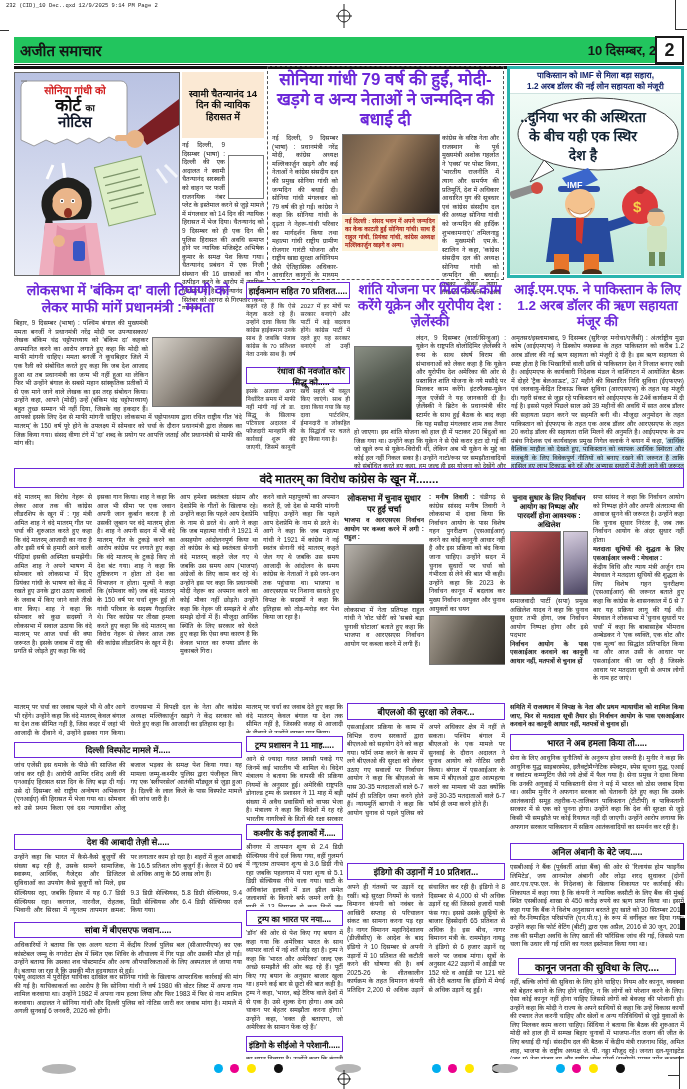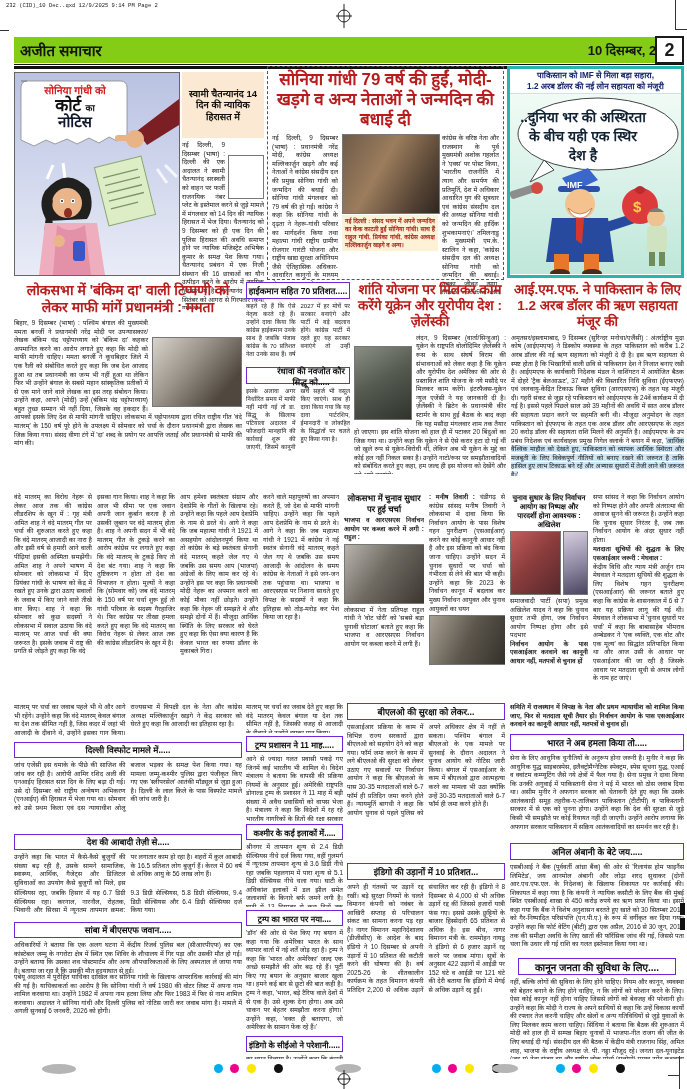--- a/index.html
+++ b/index.html
@@ -3,21 +3,21 @@
 <meta charset="utf-8">
 <style>
   html,body{margin:0;padding:0;background:#fff;}
   .page{position:relative;width:687px;height:1089px;background:#fff;overflow:hidden;
         font-family:"Liberation Sans","DejaVu Sans",sans-serif;color:#1c1c1c;}
   .abs{position:absolute;}
   .bd{font-size:6.4px;line-height:1.34;text-align:justify;color:#1b1b1b;overflow:hidden;}
   .bd b{font-weight:bold;}
   .hlbox{border:1px solid #6d28d9;background:#fff;display:flex;align-items:center;justify-content:center;
          font-weight:bold;color:#111;text-align:center;}
-  .bighl{font-weight:bold;color:#b91c1c;text-align:center;line-height:1.18;}
+  .bighl{font-weight:bold;color:#6d28d9;text-align:center;line-height:1.18;}
   .ph{overflow:hidden;border:0.5px solid #777;}
   .cap{background:#fdf1d6;color:#a8281e;font-weight:bold;font-size:6.1px;line-height:1.3;
        padding:2px 3px;text-align:justify;}
   .cols2{column-count:2;column-gap:5px;}
   .dot{display:inline-block;width:9px;height:9px;border-radius:50%;}
   .oval{position:absolute;background:#b5b5b5;border-radius:50%;}
   .subbold{font-weight:bold;font-size:6.9px;line-height:1.25;text-align:center;color:#111;}
 </style>
 </head>
 <body>
@@ -27,21 +27,21 @@
   <div class="abs" style="left:6px;top:2px;font-family:'Liberation Mono','DejaVu Sans Mono',monospace;font-size:5.5px;color:#222;">232 (CID)_10 Dec..qxd   12/9/2025   9:14 PM   Page 2</div>
   <svg class="abs" style="left:334px;top:4px;" width="20" height="24">
     <circle cx="10" cy="12" r="6" fill="none" stroke="#222" stroke-width="1"></circle>
     <line x1="10" y1="0" x2="10" y2="24" stroke="#222" stroke-width="1"></line>
     <line x1="2" y1="12" x2="18" y2="12" stroke="#222" stroke-width="1"></line>
   </svg>
   <div class="abs" style="left:0;top:30px;width:9px;height:1px;background:#333;"></div>
   <div class="abs" style="left:675px;top:0;width:1px;height:29px;background:#333;"></div>
   <div class="abs" style="left:675px;top:29px;width:12px;height:1px;background:#333;"></div>
 
-  <div class="abs" style="left:14px;top:37px;width:670px;height:26px;background:#84cc16;display:flex;align-items:center;justify-content:space-between;padding:0 6px;box-sizing:border-box;">
+  <div class="abs" style="left:14px;top:37px;width:670px;height:26px;background:#22c55e;display:flex;align-items:center;justify-content:space-between;padding:0 6px;box-sizing:border-box;">
     <div style="font-size:15px;font-weight:bold;color:#151515;">अजीत समाचार</div>
     <div style="display:flex;align-items:center;gap:8px;">
       <div style="font-size:13px;font-weight:bold;color:#151515;">10 दिसम्बर, 2025</div>
     </div>
   </div>
   <div class="abs" style="left:655px;top:36px;width:29px;height:28px;background:#fff;border:2px solid #1b1b1b;display:flex;align-items:center;justify-content:center;font-size:18px;font-weight:bold;box-sizing:border-box;">2</div>
   <div class="abs" style="left:14px;top:64px;width:670px;height:1px;background:#111;"></div>
   <div class="abs" style="left:14px;top:66px;width:670px;height:3px;background:#111;"></div>
 
   <div class="abs" style="left:14px;top:72px;width:164px;height:202px;border:1px solid #666;overflow:hidden;">
@@ -175,20 +175,21 @@
   </div>
 
   <div class="abs" style="left:511px;top:282px;width:173px;height:182px;">
     <div class="bighl" style="font-size:13.5px;">आई.एम.एफ. ने पाकिस्तान के लिए 1.2 अरब डॉलर की ऋण सहायता मंजूर की</div>
     <div class="bd" style="margin-top:4px;height:142px;">
       <span>अमृतसर/इस्लामाबाद, 9 दिसम्बर (सुरिन्दर मनोचा/एजैंसी) : अंतर्राष्ट्रीय मुद्रा कोष (आईएमएफ) ने डिस्कोप व्यवस्था के तहत पाकिस्तान को करीब 1.2 अरब डॉलर की नई ऋण सहायता को मंजूरी दे दी है। इस ऋण सहायता से स्पष्ट होता है कि भिखारियों वाली छवि से पाकिस्तान देश ने निजात बनाए रखी है। आईएमएफ के कार्यकारी निदेशक मंडल ने वाशिंगटन में आयोजित बैठक में दोहरे 'ट्रैक बेलआऊट', 37 महीने की विस्तारित निधि सुविधा (ईएफएफ) एवं जलवायु-केंद्रित टिकाऊ किस्त सुविधा (आरएसएफ) के तहत यह मंजूरी दी। गहरी संकट से जूझ रहे पाकिस्तान को आईएमएफ के 24वें कार्यक्रम में दी गई है। इससे पहले पिछले साल उसे 39 महीनों की अवधि में सात अरब डॉलर की सहायता प्रदान करने पर सहमति बनी थी। मौजूदा अनुमोदन के तहत पाकिस्तान को ईएफएफ के तहत एक अरब डॉलर और आरएसएफ के तहत 20 करोड़ डॉलर की सहायता राशि मिलने की अनुमति है। आईएमएफ के उप प्रबंध निदेशक एवं कार्यवाहक प्रमुख निगेल क्लार्क ने बयान में कहा,</span>
       <span style="background:#cfe7f7;">'आर्थिक वैश्विक माहौल को देखते हुए, पाकिस्तान को व्यापक आर्थिक स्थिरता और मजबूती के लिए विवेकपूर्ण नीतियों को बनाए रखने की जरूरत है ताकि हासिल हुए लाभ टिकाऊ बने रहें और अभ्यास सुधारों में तेजी लाने की जरूरत है।'</span>
     </div>
   </div>
 
+  <div class="abs hlbox" style="left:14px;top:468px;width:670px;height:20px;font-size:11.5px;box-sizing:border-box;">वंदे मातरम् का विरोध कांग्रेस के खून में.......</div>
 
   <div class="abs bd" style="left:14px;top:493px;width:78px;height:206px;">वंदे मातरम् का विरोध नेहरू से लेकर आज तक की कांग्रेस लीडरशिप के खून में : गृह मंत्री अमित शाह ने वंदे मातरम् गीत पर चर्चा की शुरुआत करते हुए कहा कि वंदे मातरम् आजादी का नारा है और इसी वर्ष से हमारी आने वाली पीढ़ियां इसकी अस्मिता समझेंगी। अमित शाह ने अपने भाषण में सोमवार को लोकसभा में दिए प्रियंका गांधी के भाषण को केंद्र में रखते हुए उनके द्वारा उठाए सवालों के जवाब में किए जाने वाले तीखे वार किए। शाह ने कहा कि सोमवार को कुछ सदस्यों ने लोकसभा में सवाल उठाया कि वंदे मातरम् पर आज चर्चा की क्या जरूरत है। इसके जवाब में राष्ट्र की प्रगति से जोड़ते हुए कहा कि वंदे</div>
   <div class="abs bd" style="left:97px;top:493px;width:78px;height:206px;">इसका गान किया। शाह ने कहा कि आज भी सीमा पर एक जवान अपनी जान कुर्बान करता है तो उसकी जुबान पर वंदे मातरम् होता है। शाह ने अपनी सदन में भी वंदे मातरम् गीत के टुकड़े करने का आरोप कांग्रेस पर लगाते हुए कहा कि वंदे मातरम् के टुकड़े किए तो देश बंट गया। शाह ने कहा कि तुष्टिकरण न होता तो देश का विभाजन न होता। मूल्यों ने कहा कि (सोमवार को) जब वंदे मातरम् के 150 वर्ष पर चर्चा शुरू हुई तो गांधी परिवार के सदस्य गैरहाजिर थे। फिर कांग्रेस पर तीखा हमला करते हुए कहा कि वंदे मातरम् का विरोध नेहरू से लेकर आज तक की कांग्रेस लीडरशिप के खून में है।</div>
   <div class="abs bd" style="left:180px;top:493px;width:78px;height:206px;">आप हमेशा स्वतंत्रता संग्राम और देशप्रेमि के गीतों के खिलाफ रहे। उन्होंने कहा कि पहले आप देशप्रेमि के नाम से डरते थे। आगे ने कहा कि जब महात्मा गांधी ने 1921 में असहयोग आंदोलनपूर्ण किया था तो कांग्रेस के बड़े स्वतंत्रता सेनानी वंदे मातरम् कहते जेल गए थे जबकि उस समय आप (भाजपा) अंग्रेजों के लिए काम कर रहे थे। उन्होंने इस पर कहा कि प्रधानमंत्री मोदी नेहरू का अपमान करने का कोई मौका नहीं छोड़ते। उन्होंने कहा कि नेहरू जी समझते थे और समझे दोनों में हैं। मौजूदा आर्थिक स्थिति के लिए सरकार को घेरते हुए कहा कि ऐसा क्या कारण है कि केवल भारत का रुपया डॉलर के मुकाबले गिरा।</div>
   <div class="abs bd" style="left:263px;top:493px;width:76px;height:206px;">करने वाले महापुरुषों का अपमान करते हैं, जो देश से माफी मांगनी चाहिए। उन्होंने कहा कि पहले आप देशप्रेमि के नाम से डरते थे। आगे ने कहा कि जब महात्मा गांधी ने 1921 में कांग्रेस ने नई स्वतंत्र सेनानी वंदे मातरम् कहते जेल गए थे जबकि उस समय आजादी के आंदोलन के समय कांग्रेस के नेताओं ने इसे जन-जन तक पहुंचाया था। भाजपा व आरएसएस पर निशाना साधते हुए विपक्ष के सदस्यों ने कहा कि इतिहास को तोड़-मरोड़ कर पेश किया जा रहा है।</div>
 
   <div class="abs" style="left:344px;top:493px;width:80px;height:206px;overflow:hidden;">
     <div class="subbold" style="font-size:8.4px;">लोकसभा में चुनाव सुधार पर हुई चर्चा</div>
     <div class="bd" style="margin-top:2px;"><b>भाजपा व आरएसएस निर्वाचन आयोग पर कब्जा करने में लगी : राहुल :</b></div>
     <div class="ph" style="width:80px;height:58px;margin:2px 0;background:linear-gradient(125deg,#b9b4ad,#6f6a62 45%,#3a362f);"></div>

